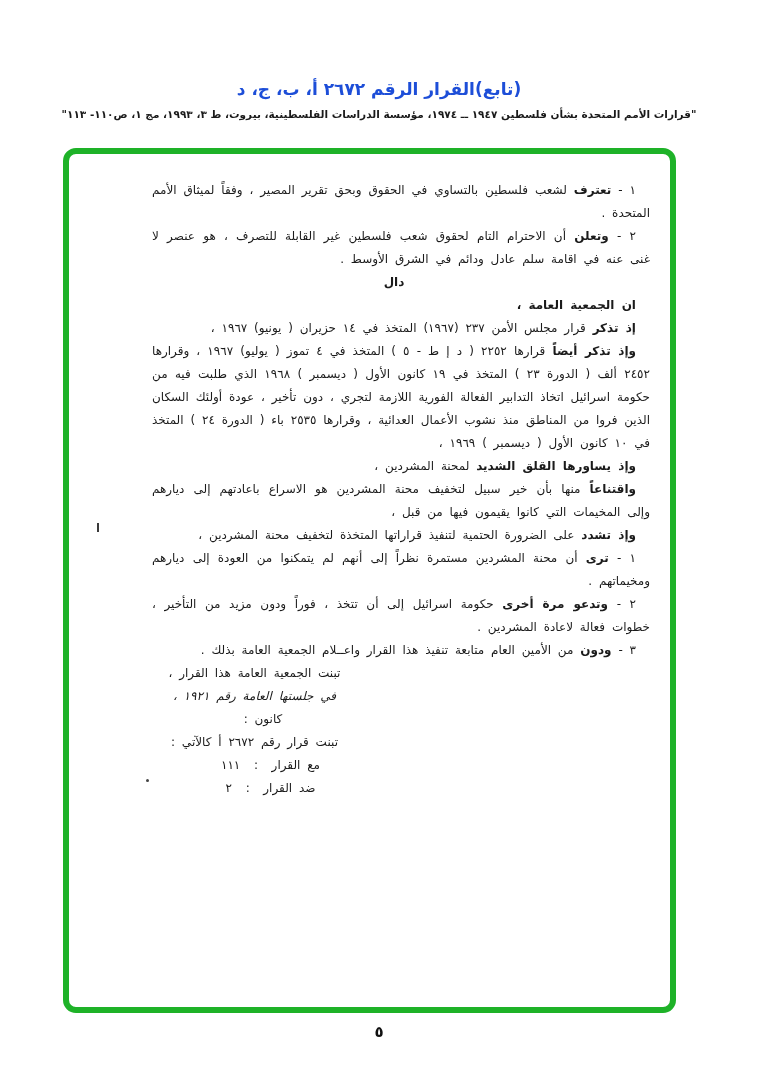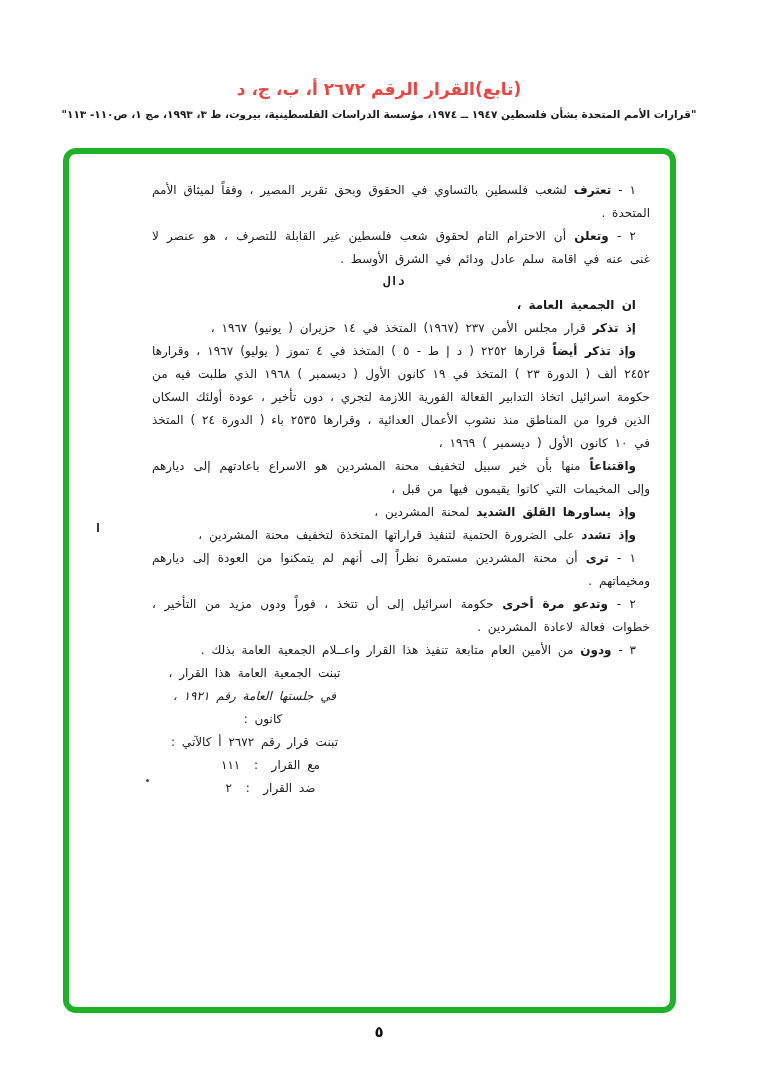--- a/index.html
+++ b/index.html
@@ -9,21 +9,21 @@
     background:#ffffff;
     font-family:"DejaVu Sans",sans-serif;
     color:#161616;
     overflow:hidden;
   }
   
   .hdr-title{
     position:absolute;top:78px;left:0;width:758px;
     direction:rtl;text-align:center;
     font-size:17px;font-weight:700;line-height:22px;
-    color:#ef4444;
+    color:#1d4ed8;
   }
   .hdr-cite{
     position:absolute;top:107px;left:0;width:758px;
     direction:rtl;text-align:center;
     font-size:10.5px;font-weight:700;line-height:14px;
     color:#1a1a1a;
     letter-spacing:0;
   }
   
   .frame{
@@ -39,21 +39,21 @@
     position:absolute;left:152px;top:179px;width:498px;
     direction:rtl;
     font-size:12px;line-height:23px;
     text-align:justify;
     word-spacing:3px;
     color:#1b1b1b;
   }
   .text-block p{margin:0;text-indent:14px;}
   .text-block p strong{font-weight:700;}
   .sec-head{
-    margin:0;text-align:center;font-weight:700;text-indent:0;font-family:Liberation Mono, monospace;
+    margin:0;text-align:center;font-weight:700;text-indent:0;
   }
   
   .closing{direction:rtl;}
   .closing div{
     text-align:center;white-space:pre;line-height:23px;
   }
   .closing .c0{padding-left:0;padding-right:293px;}
   .closing .c1{padding-right:293px;font-style:italic;}
   .closing .c2{padding-right:276px;}
   .closing .c3{padding-right:293px;}
@@ -90,22 +90,22 @@
   <div class="text-block" style="color: rgb(27, 27, 27);">
 
     <p><span>١ - </span><strong>تعترف</strong><span> لشعب فلسطين بالتساوي في الحقوق وبحق تقرير المصير ، وفقاً لميثاق الأمم المتحدة .</span></p>
     <p><span>٢ - </span><strong>وتعلن</strong><span> أن الاحترام التام لحقوق شعب فلسطين غير القابلة للتصرف ، هو عنصر لا غنى عنه في اقامة سلم عادل ودائم في الشرق الأوسط .</span></p>
 
     <p class="sec-head">دال</p>
 
     <p><span></span><strong>ان الجمعية العامة ،</strong><span></span></p>
     <p><span></span><strong>إذ تذكر</strong><span> قرار مجلس الأمن ٢٣٧ (١٩٦٧) المتخذ في ١٤ حزيران ( يونيو) ١٩٦٧ ،</span></p>
     <p><span></span><strong>وإذ تذكر أيضاً</strong><span> قرارها ٢٢٥٢ ( د إ ط - ٥ ) المتخذ في ٤ تموز ( يوليو) ١٩٦٧ ، وقرارها ٢٤٥٢ ألف ( الدورة ٢٣ ) المتخذ في ١٩ كانون الأول ( ديسمبر ) ١٩٦٨ الذي طلبت فيه من حكومة اسرائيل اتخاذ التدابير الفعالة الفورية اللازمة لتجري ، دون تأخير ، عودة أولئك السكان الذين فروا من المناطق منذ نشوب الأعمال العدائية ، وقرارها ٢٥٣٥ باء ( الدورة ٢٤ ) المتخذ في ١٠ كانون الأول ( ديسمبر ) ١٩٦٩ ،</span></p>
+    <p><span></span><strong>وإذ يساورها القلق الشديد</strong><span> لمحنة المشردين ،</span></p>
     <p><span></span><strong>واقتناعاً</strong><span> منها بأن خير سبيل لتخفيف محنة المشردين هو الاسراع باعادتهم إلى ديارهم وإلى المخيمات التي كانوا يقيمون فيها من قبل ،</span></p>
-    <p><span></span><strong>وإذ يساورها القلق الشديد</strong><span> لمحنة المشردين ،</span></p>
     <p><span></span><strong>وإذ تشدد</strong><span> على الضرورة الحتمية لتنفيذ قراراتها المتخذة لتخفيف محنة المشردين ،</span></p>
 
     <p><span>١ - </span><strong>ترى</strong><span> أن محنة المشردين مستمرة نظراً إلى أنهم لم يتمكنوا من العودة إلى ديارهم ومخيماتهم .</span></p>
     <p><span>٢ - </span><strong>وتدعو مرة أخرى</strong><span> حكومة اسرائيل إلى أن تتخذ ، فوراً ودون مزيد من التأخير ، خطوات فعالة لاعادة المشردين .</span></p>
     <p><span>٣ - </span><strong>ودون</strong><span> من الأمين العام متابعة تنفيذ هذا القرار واعــلام الجمعية العامة بذلك .</span></p>
 
     <div class="closing">
       <div class="c0">تبنت الجمعية العامة هذا القرار ،</div>
       <div class="c1">في جلستها العامة رقم ١٩٢١ ،</div>
       <div class="c2">كانون :</div>

